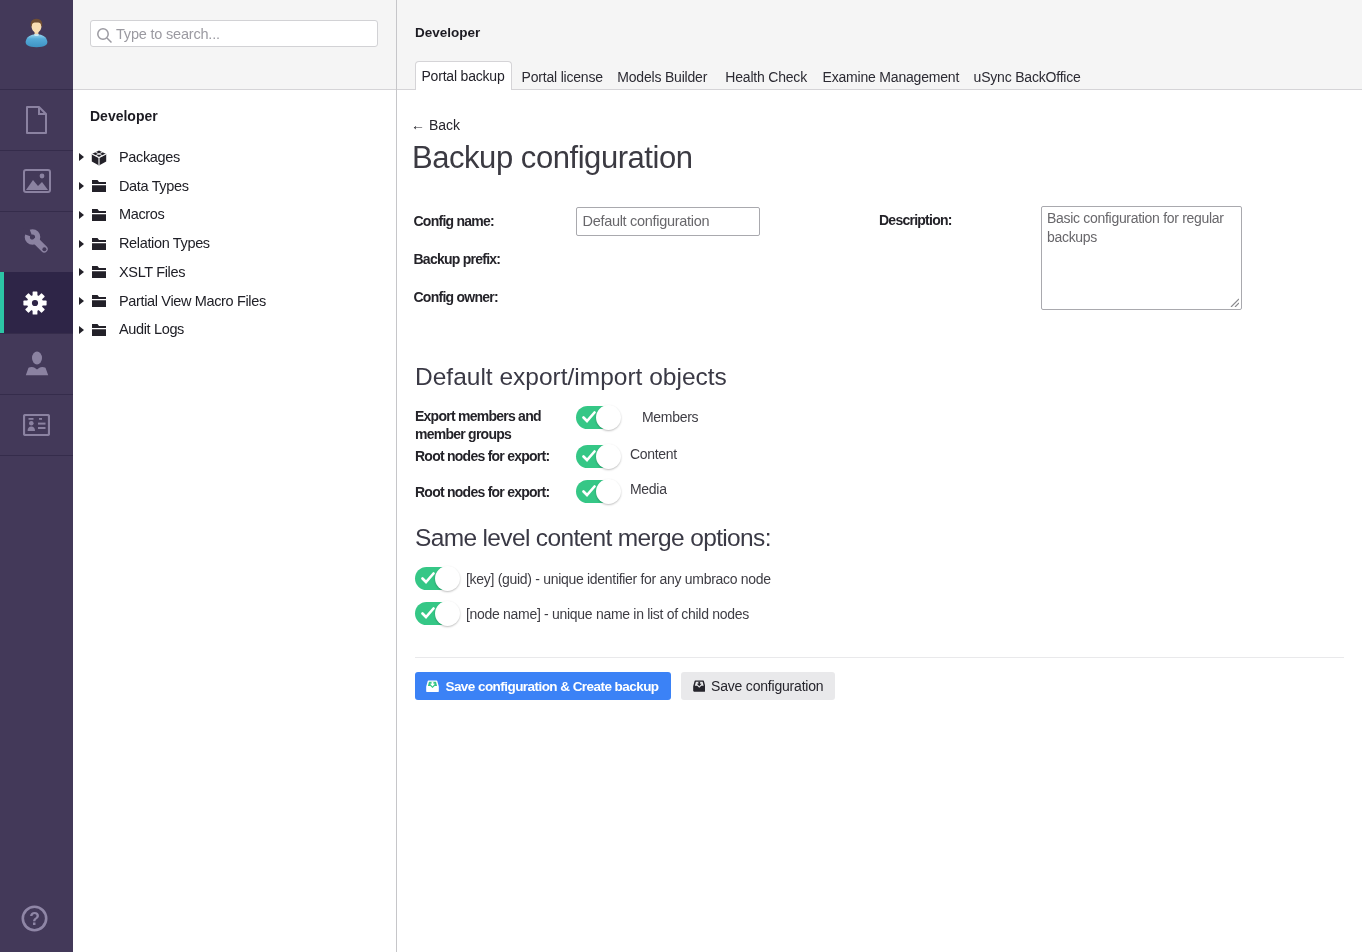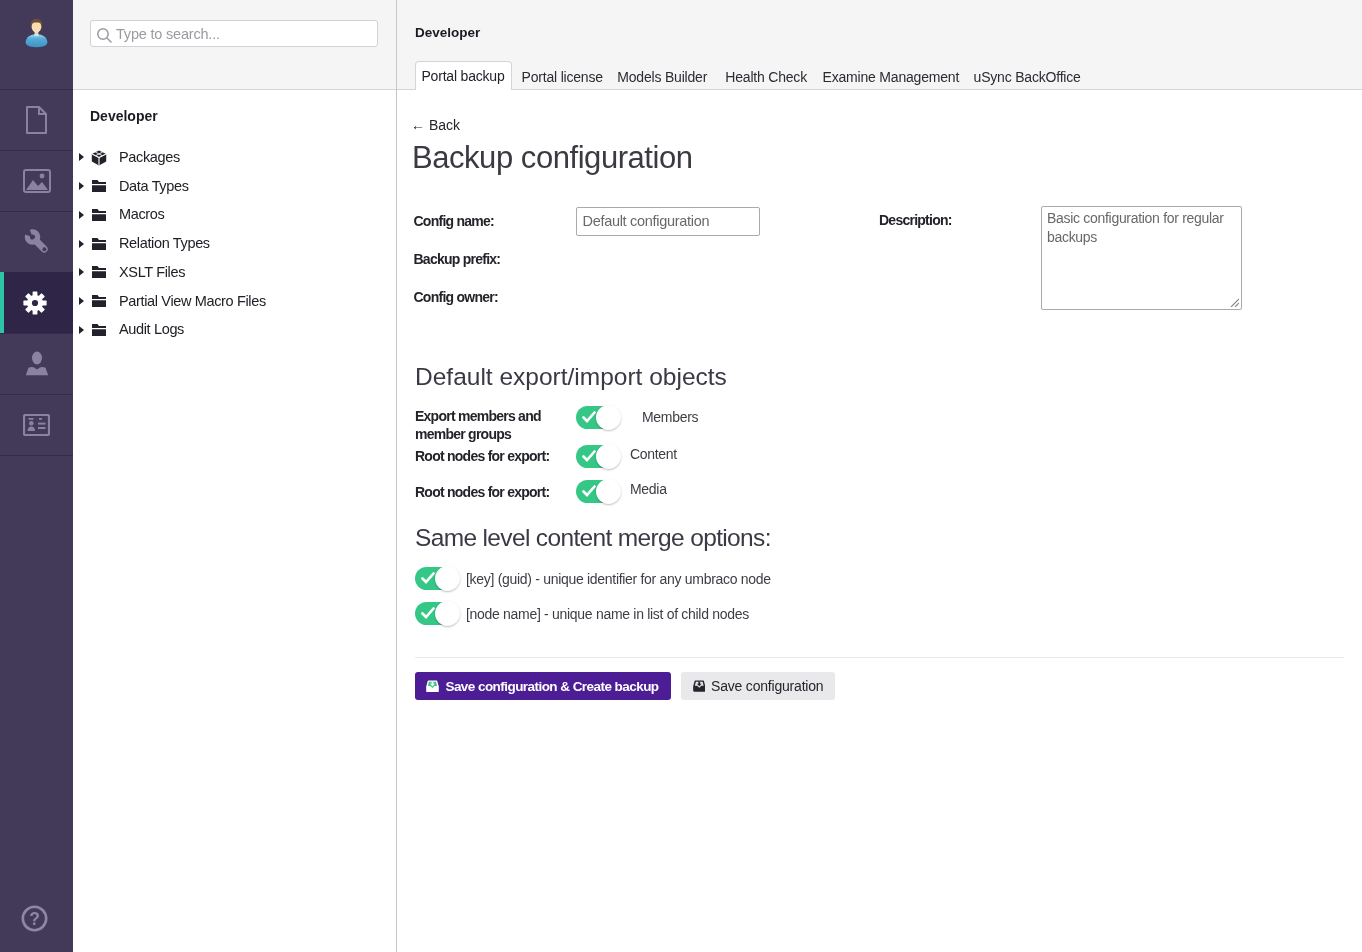--- a/index.html
+++ b/index.html
@@ -39,21 +39,21 @@
 
   .h2 { position:absolute; left:18px; font-size:24.5px; color:#3a3945; white-space:nowrap; }
   .blabel { position:absolute; left:18px; font-size:14px; letter-spacing:-0.75px; font-weight:bold; color:#242329; line-height:18.3px; }
   .toggle { position:absolute; width:44px; height:23px; background:#35c786; border-radius:12px; }
   .toggle .knob { position:absolute; right:-1px; top:-1px; width:25px; height:25px; background:#fff; border-radius:50%; box-shadow:0 1px 2px rgba(0,0,0,.25); }
   .toggle svg { position:absolute; left:6px; top:5px; }
   .tlab2 { position:absolute; font-size:14px; letter-spacing:-0.3px; color:#3e3d44; white-space:nowrap; }
 
   #divider { position:absolute; left:18px; top:657px; width:929px; height:1px; background:#e9e9eb; }
   .btn { position:absolute; top:672px; height:28px; border-radius:3px; display:flex; align-items:center; justify-content:center; white-space:nowrap; }
-  #btn-green { left:17.5px; width:256px; background:#4c1d95; color:#fff; font-weight:bold; font-size:13.5px; letter-spacing:-0.55px; }
+  #btn-green { left:17.5px; width:256px; background:#3b82f6; color:#fff; font-weight:bold; font-size:13.5px; letter-spacing:-0.55px; }
   #btn-gray { left:284px; width:154px; background:#e9e9eb; color:#26252c; font-size:14px; letter-spacing:-0.2px; }
   .btn svg { margin-right:6px; }
 </style>
 </head>
 <body>
 
 <div id="sidebar">
 
   <div class="navicon" style="top:0;height:89px;align-items:flex-start;padding-top:17.5px;">
     <svg width="23" height="30" viewBox="0 0 23 30">

